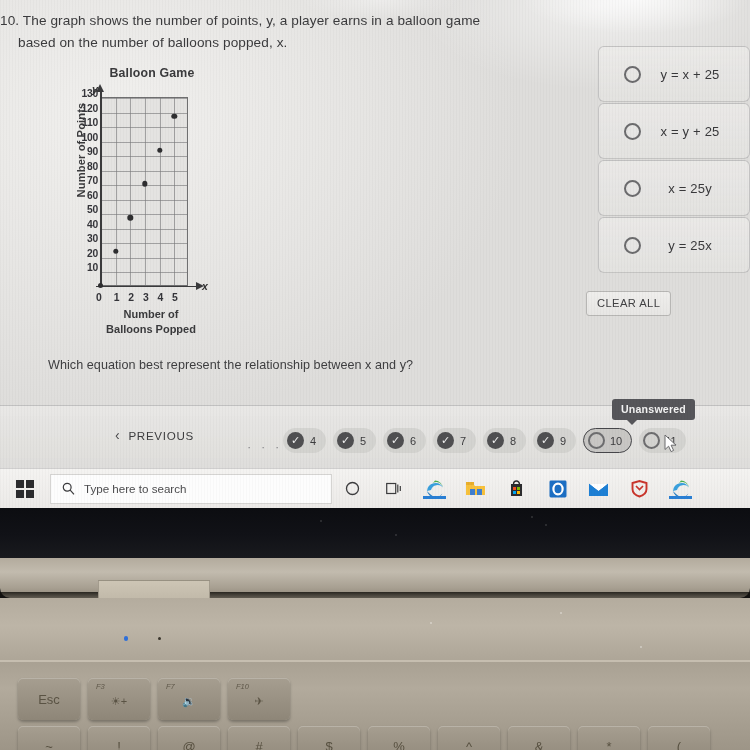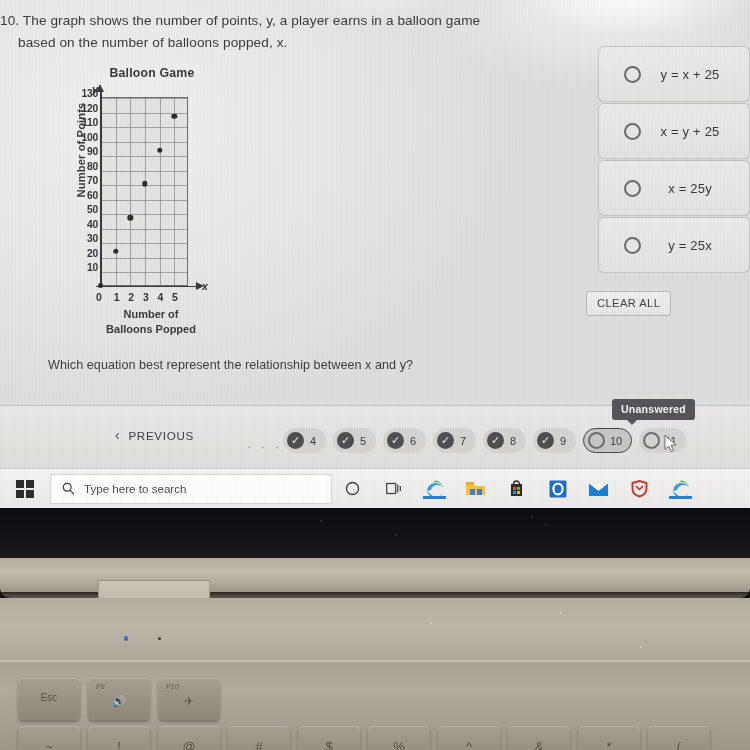--- a/index.html
+++ b/index.html
@@ -251,21 +251,21 @@
     box-shadow: 0 1px 0 rgba(255,255,255,0.22) inset, 0 2px 3px rgba(0,0,0,0.28);
     position: relative; flex: none;
   }
   .key .fn {
     position: absolute; left: 8px; top: 4px; font-size: 7.5px; color: #5e5749; font-style: italic;
   }
   .key .gl {
     position: absolute; left: 0; right: 0; top: 17px; text-align: center;
     font-size: 11px; color: #5a5344;
   }
-  .key.esc .gl { top: 14px; font-size: 10px; }
+  .key.esc .gl { top: 14px; font-size: 13px; }
   .key2 {
     width: 62px; height: 40px; border-radius: 5px;
     background: linear-gradient(180deg, #a69e90 0%, #9b9385 45%, #8e8678 100%);
     box-shadow: 0 1px 0 rgba(255,255,255,0.22) inset, 0 2px 3px rgba(0,0,0,0.28);
     position: relative; flex: none;
     display: flex; align-items: center; justify-content: center;
     font-size: 13px; color: #575040;
   }
 </style>
 </head>
@@ -503,22 +503,26 @@
   </div>
   <div id="blue-led"></div>
   <div id="dark-dot"></div>
 
   <div id="kbd">
     <div class="krow" id="krow1">
         <div class="key esc">
           <span class="gl">Esc</span>
         </div>
         <div class="key">
-          <span class="fn">F8</span>
-          <span class="gl">🔊</span>
+          <span class="fn">F3</span>
+          <span class="gl">☀+</span>
+        </div>
+        <div class="key">
+          <span class="fn">F7</span>
+          <span class="gl">🔉</span>
         </div>
         <div class="key">
           <span class="fn">F10</span>
           <span class="gl">✈</span>
         </div>
       </div>
     <div class="krow" id="krow2">
         <div class="key2">~</div>
         <div class="key2">!</div>
         <div class="key2">@</div>

